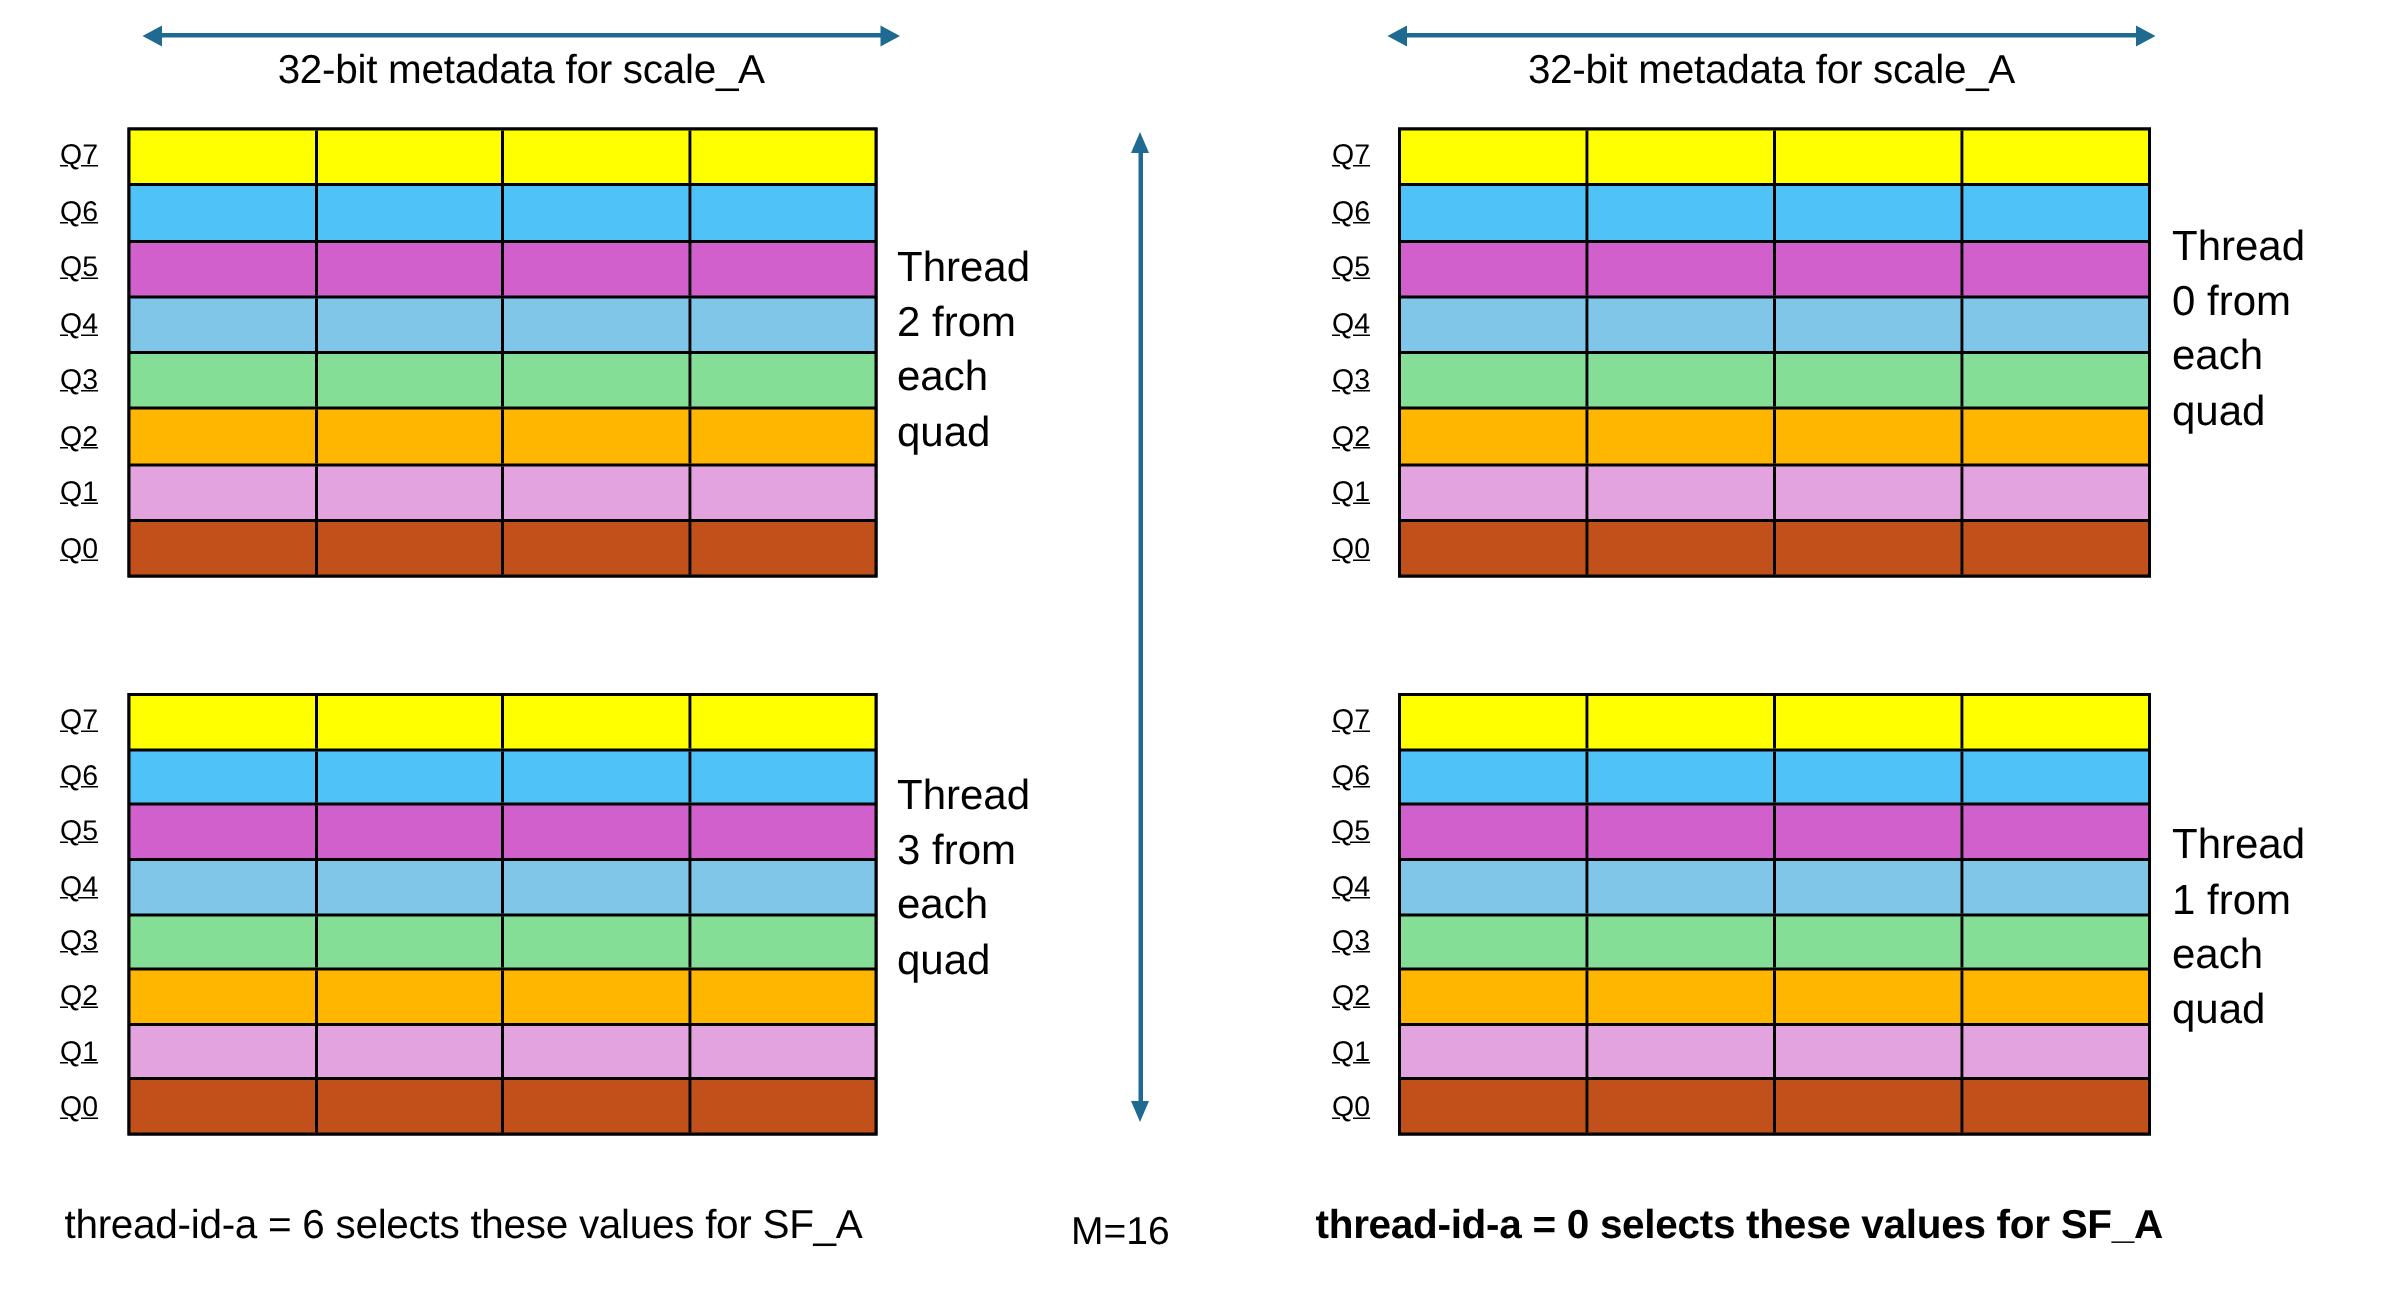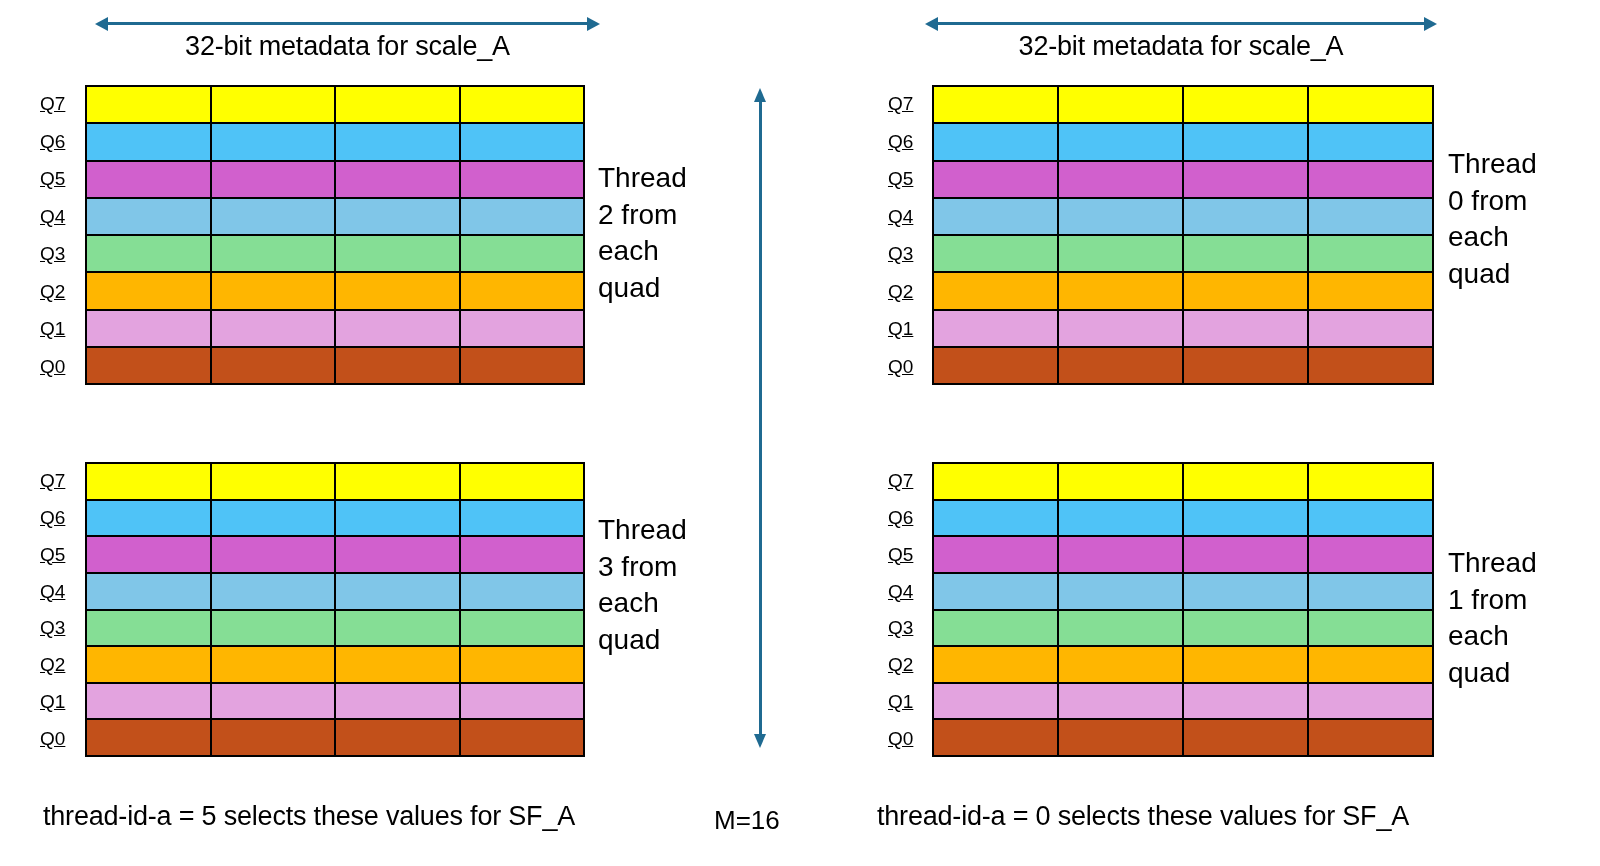--- a/index.html
+++ b/index.html
@@ -283,21 +283,21 @@
         <div class="grid-cell" style="background: rgb(194, 80, 26);"></div>
         <div class="grid-cell" style="background: rgb(194, 80, 26);"></div>
       </div>
     </div>
 
   <div class="side-note" style="left:598px; top:512px; width:130px;">Thread
 3 from
 each
 quad</div>
 
-  <div class="caption" style="left:43px; top:803px;">thread-id-a = 5 selects these values  for SF_A</div>
+  <div class="caption" style="left:43px; top:803px;">thread-id-a = 6 selects these values  for SF_A</div>
 
   <div class="v-arrow" style="left:752px; top:88px; height:660px;">
     <div class="head up"></div>
     <div class="shaft"></div>
     <div class="head down"></div>
   </div>
 
   <div class="m-label" style="left:714px; top:807px;">M=16</div>
 
   <div class="h-arrow" style="left:925px; top:15px; width:512px;">
@@ -435,15 +435,15 @@
         <div class="grid-cell" style="background: rgb(194, 80, 26);"></div>
         <div class="grid-cell" style="background: rgb(194, 80, 26);"></div>
       </div>
     </div>
 
   <div class="side-note" style="left:1448px; top:545px; width:140px;">Thread
 1 from
 each
 quad</div>
 
-  <div class="caption" style="left:877px; top:803px;">thread-id-a = 0 selects these values  for SF_A</div>
+  <div class="caption" style="left:877px; top:803px;font-weight:bold;">thread-id-a = 0 selects these values  for SF_A</div>
 
 </div>
 
 </body></html>

